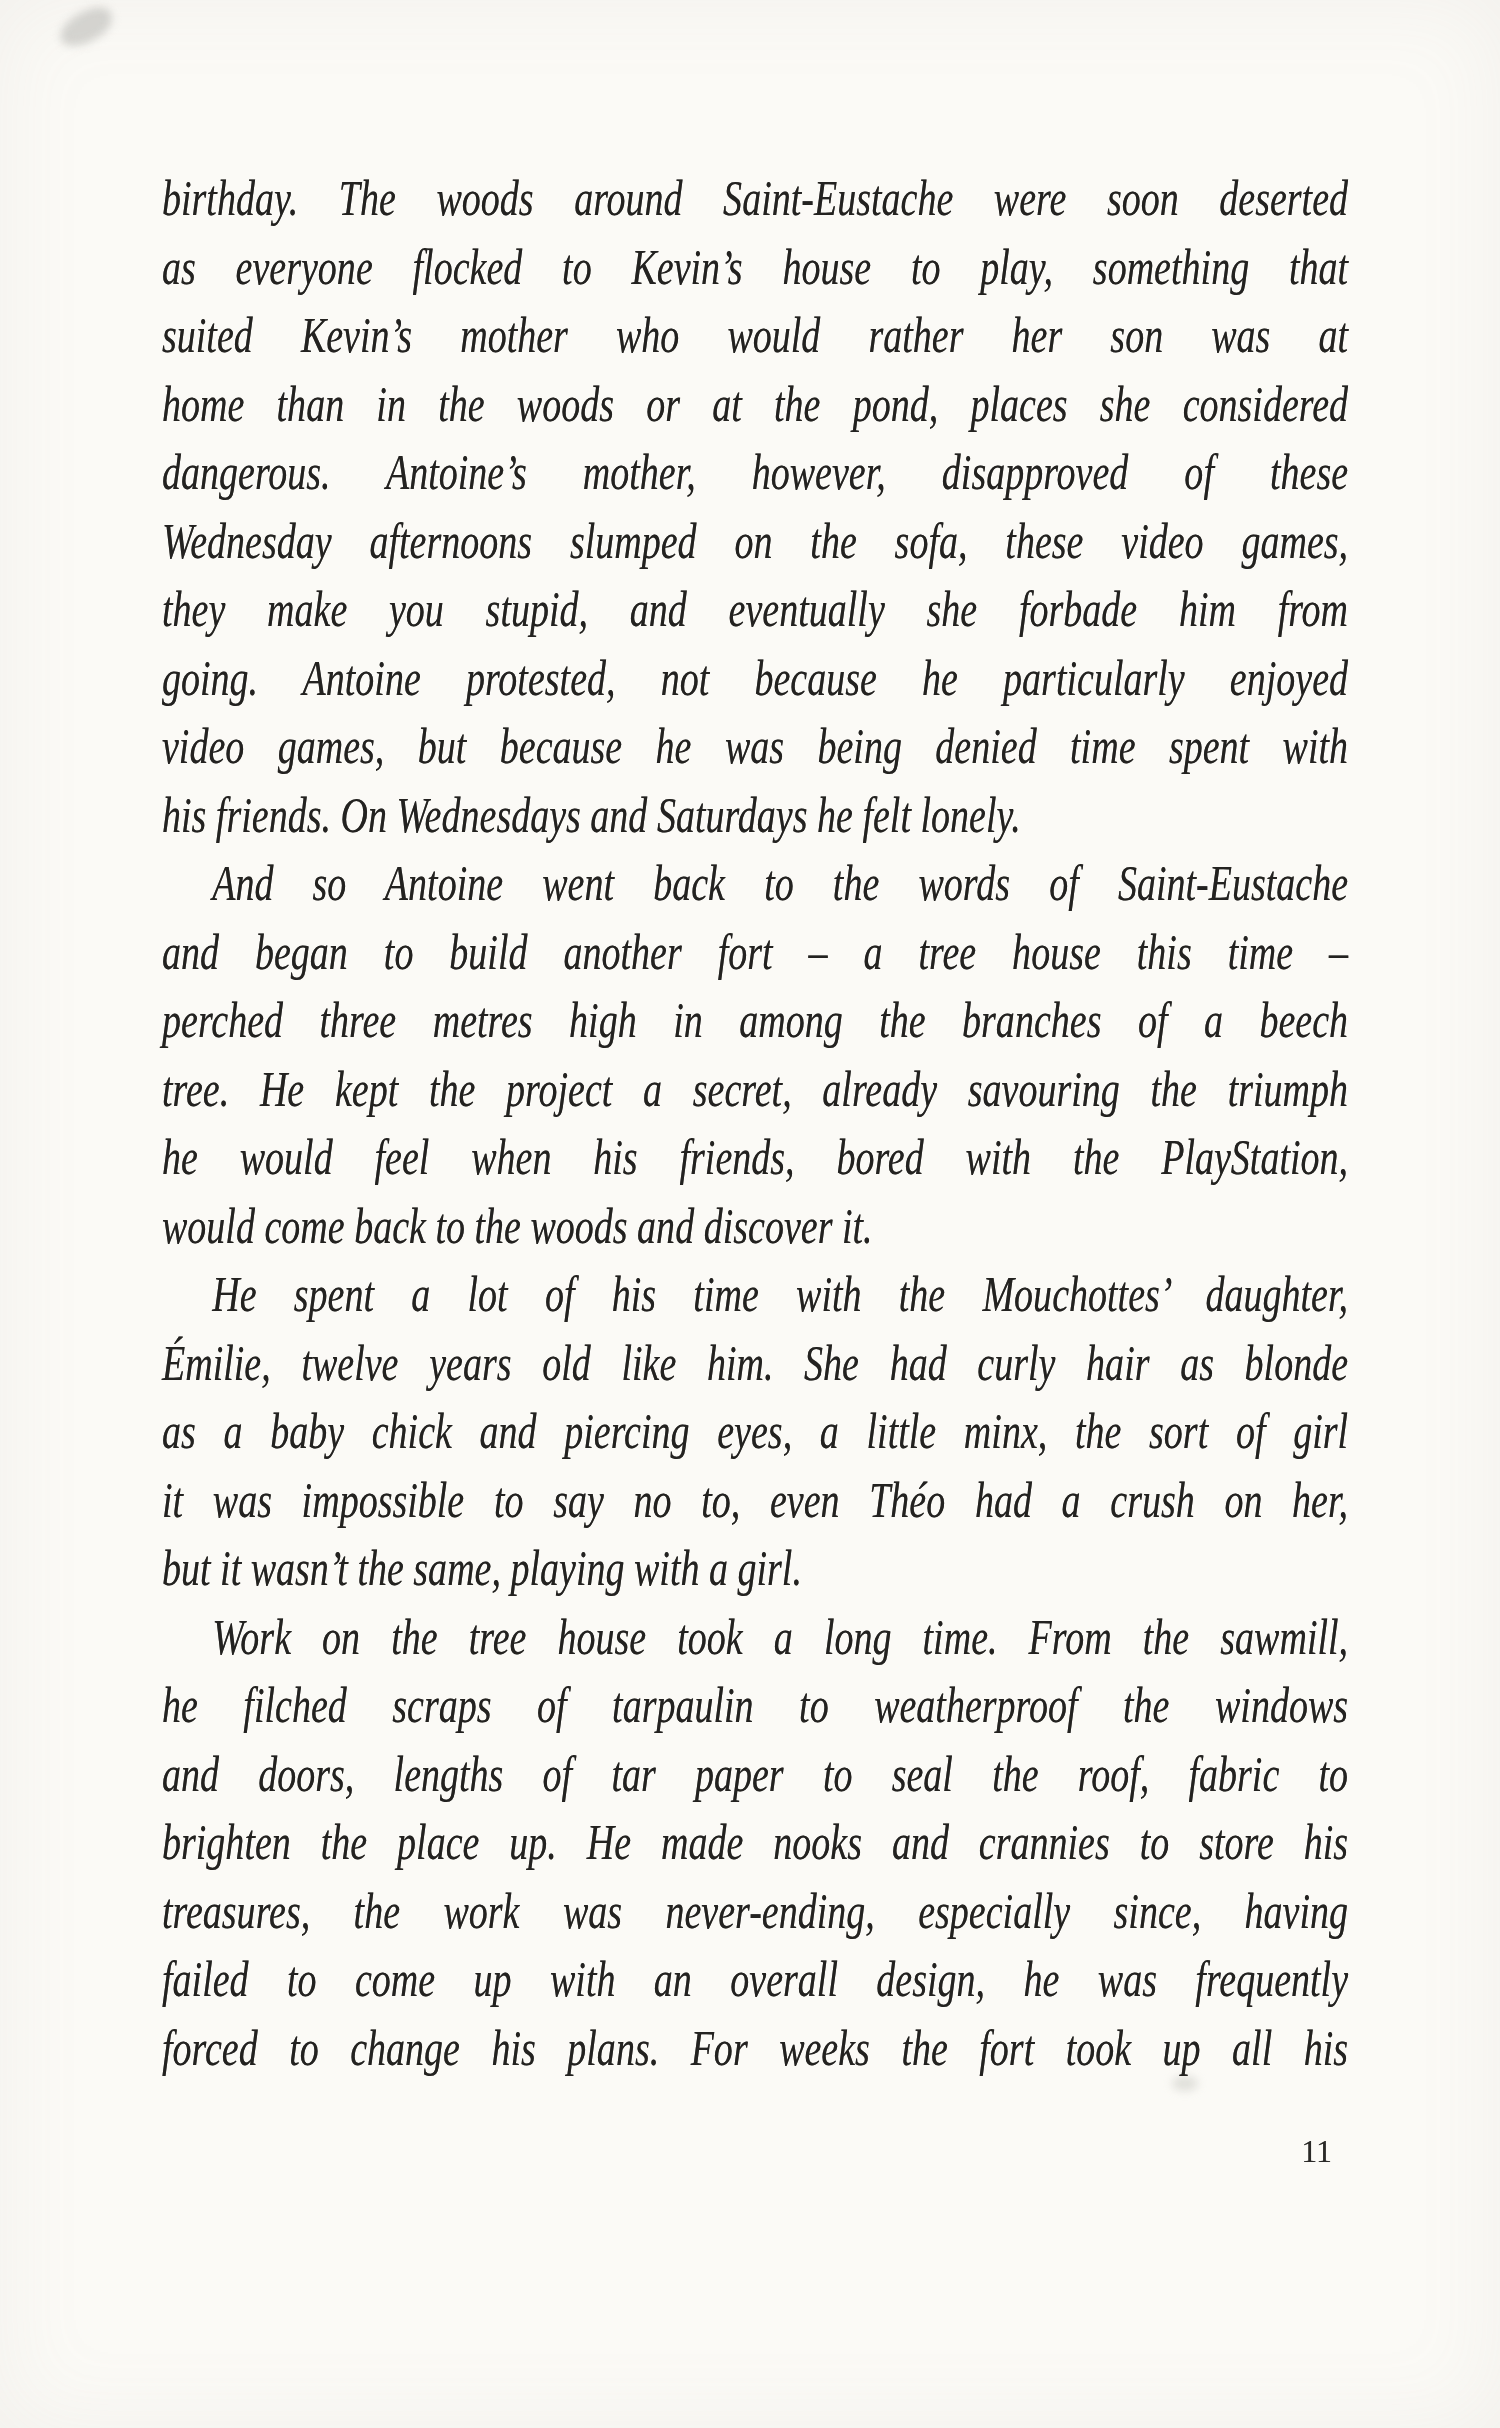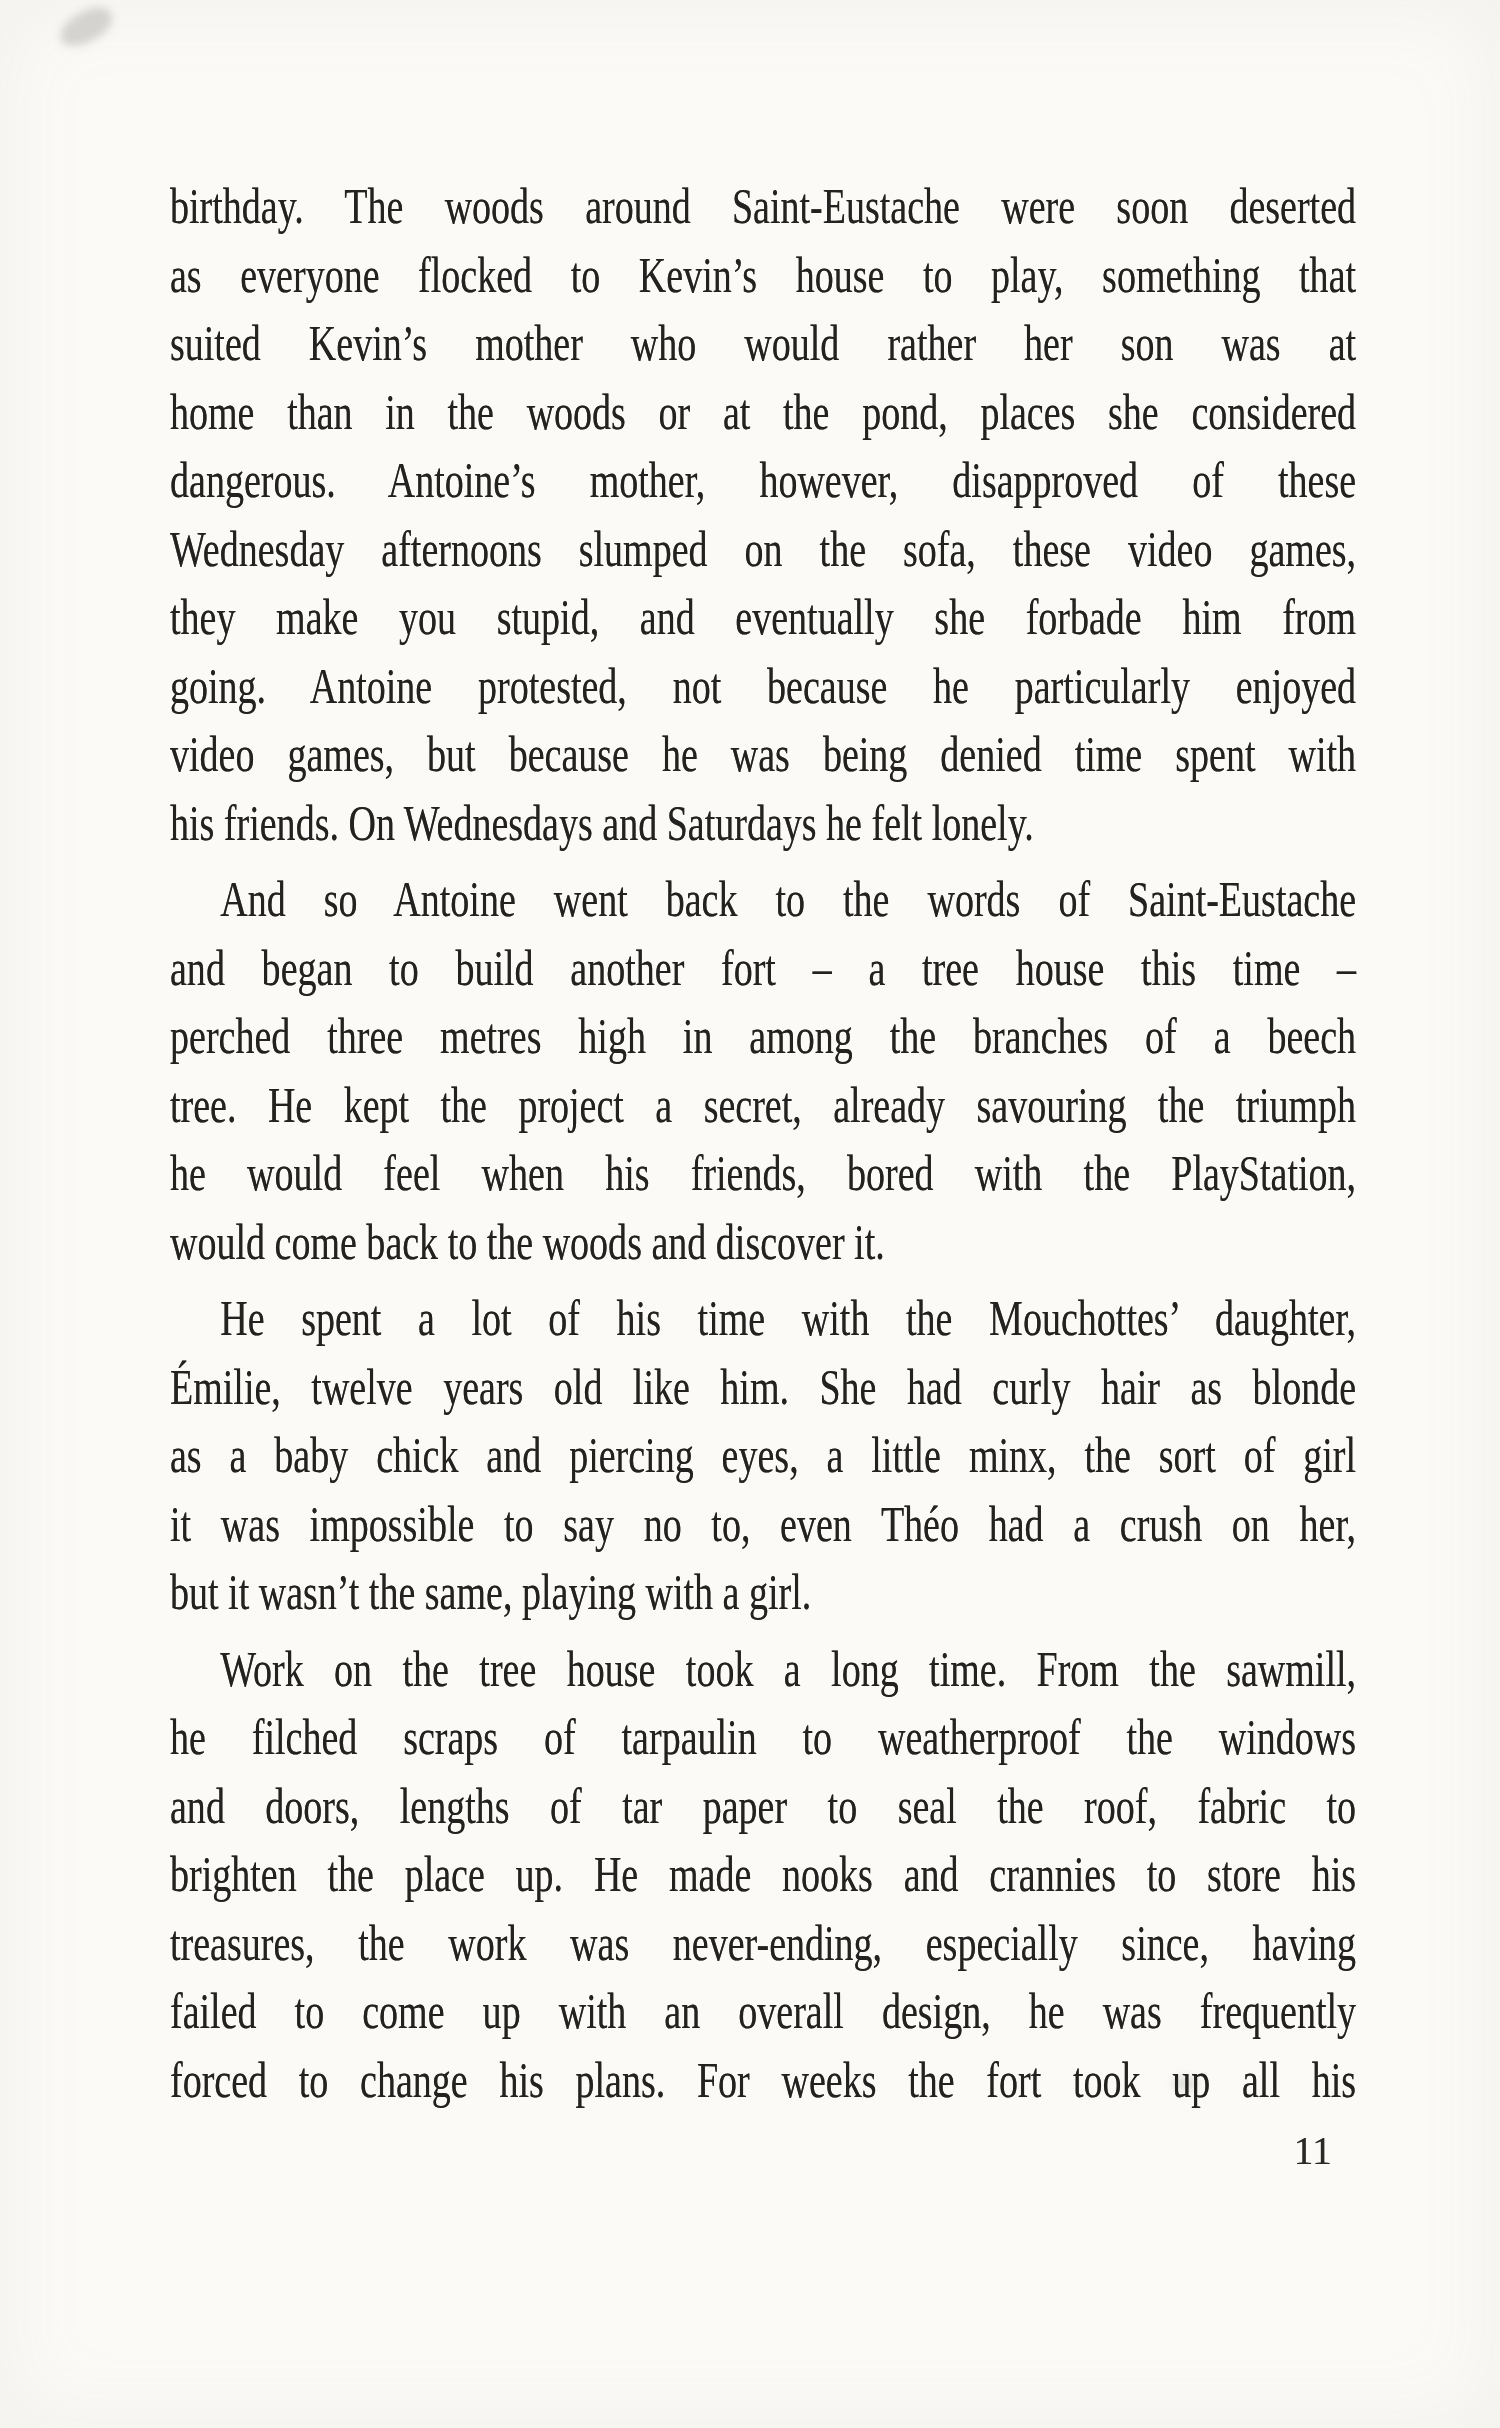--- a/index.html
+++ b/index.html
@@ -17,21 +17,21 @@
     height: 2428px;
     background: var(--bg, #fbfaf6);
     box-shadow: inset 0 0 90px rgba(150,148,140,0.09);
   }
   .text-block {
     position: absolute;
     left: 162px;
     top: 164px;
     width: 1186px;
   }
-  .para { margin: 8px; padding: 0; }
+  .para { margin: 0; padding: 0; font-style: italic; }
   .line {
     width: 1560px;               
     transform: scaleX(0.7603);   
     transform-origin: 0 0;
     height: 68.5px;
     line-height: 68.5px;
     font-size: 50px;
     color: var(--ink, #232220);
     text-align: justify;
     text-align-last: justify;
@@ -39,21 +39,21 @@
     white-space: normal;
   }
   .line.endline { text-align-last: left; }
   .line.indent { text-indent: 66px; }
   .page-number {
     position: absolute;
     left: 1240px;
     top: 2134px;
     width: 92px;
     text-align: right;
-    font-size: 40px;
+    font-size: 32px;
     line-height: 34px;
     color: #2a2927;
     text-shadow: 0 0 0.5px rgba(42,41,39,0.6);
   }
   .smudge { position: absolute; filter: blur(4px); pointer-events: none; }
   .smudge-1 {
     left: 58px; top: 12px; width: 56px; height: 30px;
     background: rgba(176,176,171,0.5);
     border-radius: 60% 40% 55% 45%;
     transform: rotate(-24deg);

